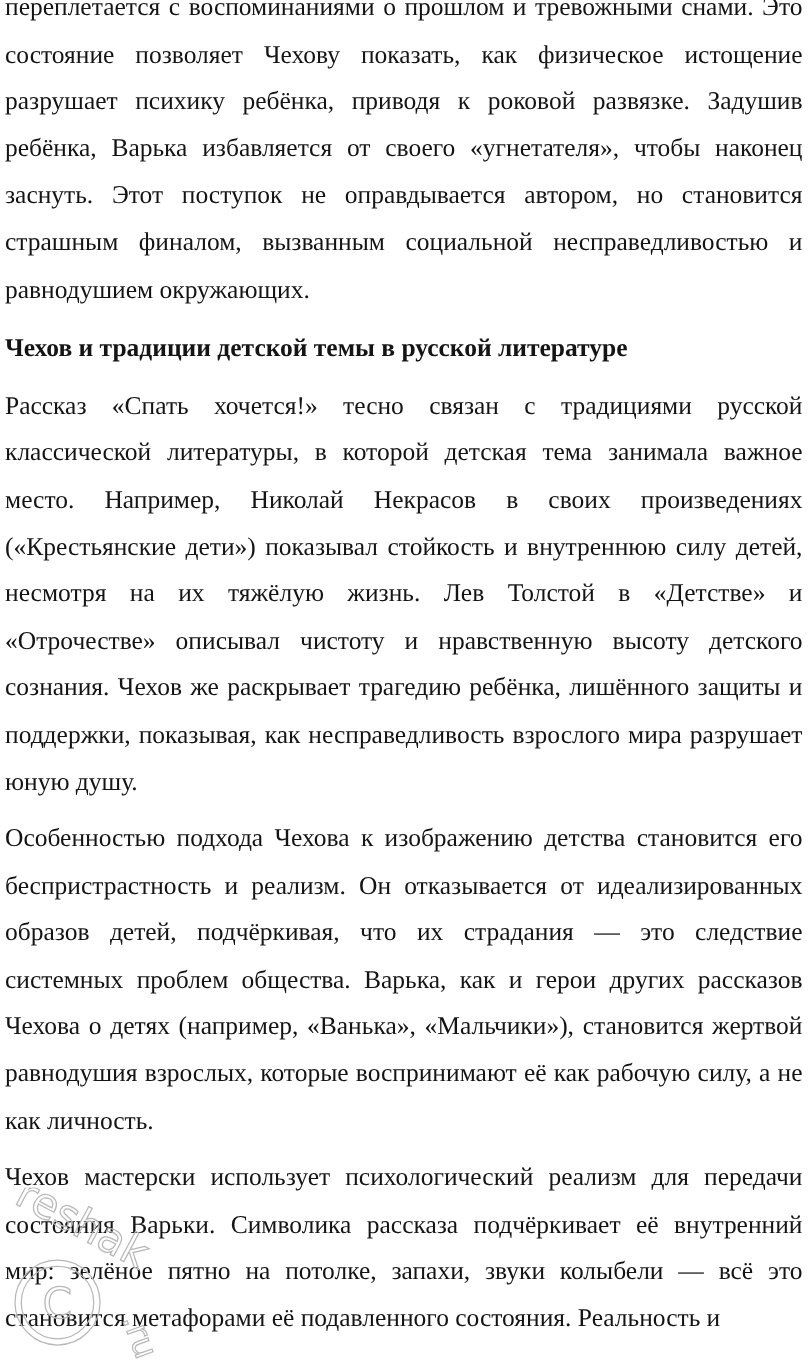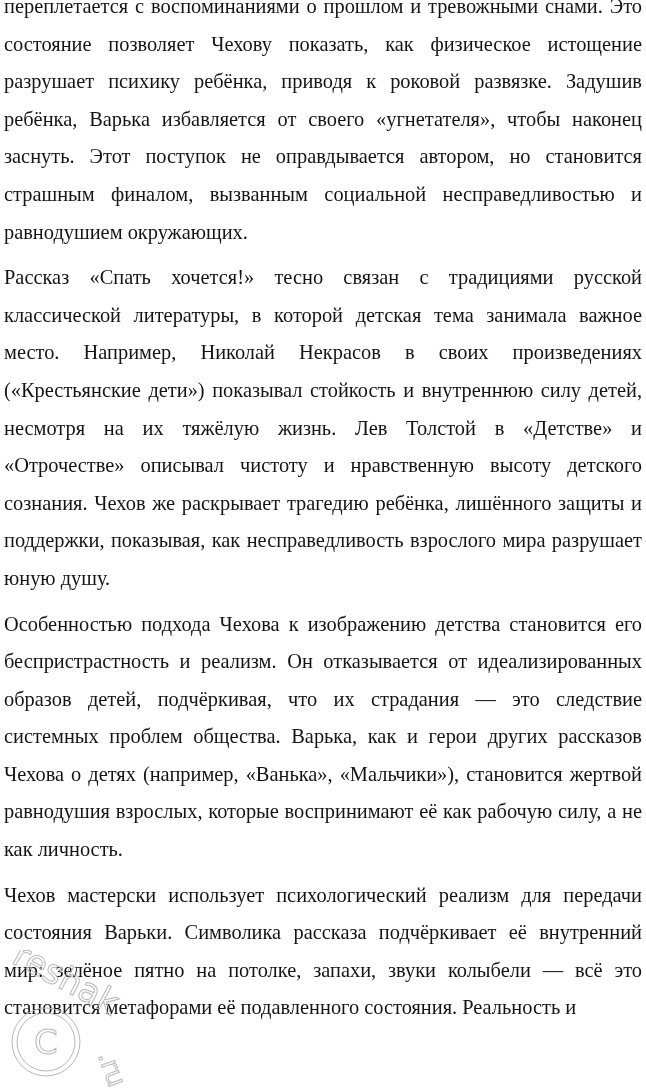--- a/index.html
+++ b/index.html
@@ -42,20 +42,21 @@
       width: 130px;
       height: 140px;
       pointer-events: none;
     }
   </style>
 </head>
 <body>
 
 <div class="page">
   <p class="para">переплетается с воспоминаниями о прошлом и тревожными снами. Это состояние позволяет Чехову показать, как физическое истощение разрушает психику ребёнка, приводя к роковой развязке. Задушив ребёнка, Варька избавляется от своего «угнетателя», чтобы наконец заснуть. Этот поступок не оправдывается автором, но становится страшным финалом, вызванным социальной несправедливостью и равнодушием окружающих.</p>
+  <h2 class="heading">Чехов и традиции детской темы в русской литературе</h2>
   <p class="para">Рассказ «Спать хочется!» тесно связан с традициями русской классической литературы, в которой детская тема занимала важное место. Например, Николай Некрасов в своих произведениях («Крестьянские дети») показывал стойкость и внутреннюю силу детей, несмотря на их тяжёлую жизнь. Лев Толстой в «Детстве» и «Отрочестве» описывал чистоту и нравственную высоту детского сознания. Чехов же раскрывает трагедию ребёнка, лишённого защиты и поддержки, показывая, как несправедливость взрослого мира разрушает юную душу.</p>
   <p class="para">Особенностью подхода Чехова к изображению детства становится его беспристрастность и реализм. Он отказывается от идеализированных образов детей, подчёркивая, что их страдания — это следствие системных проблем общества. Варька, как и герои других рассказов Чехова о детях (например, «Ванька», «Мальчики»), становится жертвой равнодушия взрослых, которые воспринимают её как рабочую силу, а не как личность.</p>
   <p class="para">Чехов мастерски использует психологический реализм для передачи состояния Варьки. Символика рассказа подчёркивает её внутренний мир: зелёное пятно на потолке, запахи, звуки колыбели — всё это становится метафорами её подавленного состояния. Реальность и</p>
 </div>
 
 <div class="watermark">
   <svg width="130" height="140" viewBox="0 0 130 140">
     <g fill="none" stroke="#b8b8b8" stroke-width="1">
       <circle cx="42" cy="92" r="34"></circle>
       <circle cx="42" cy="92" r="29"></circle>

